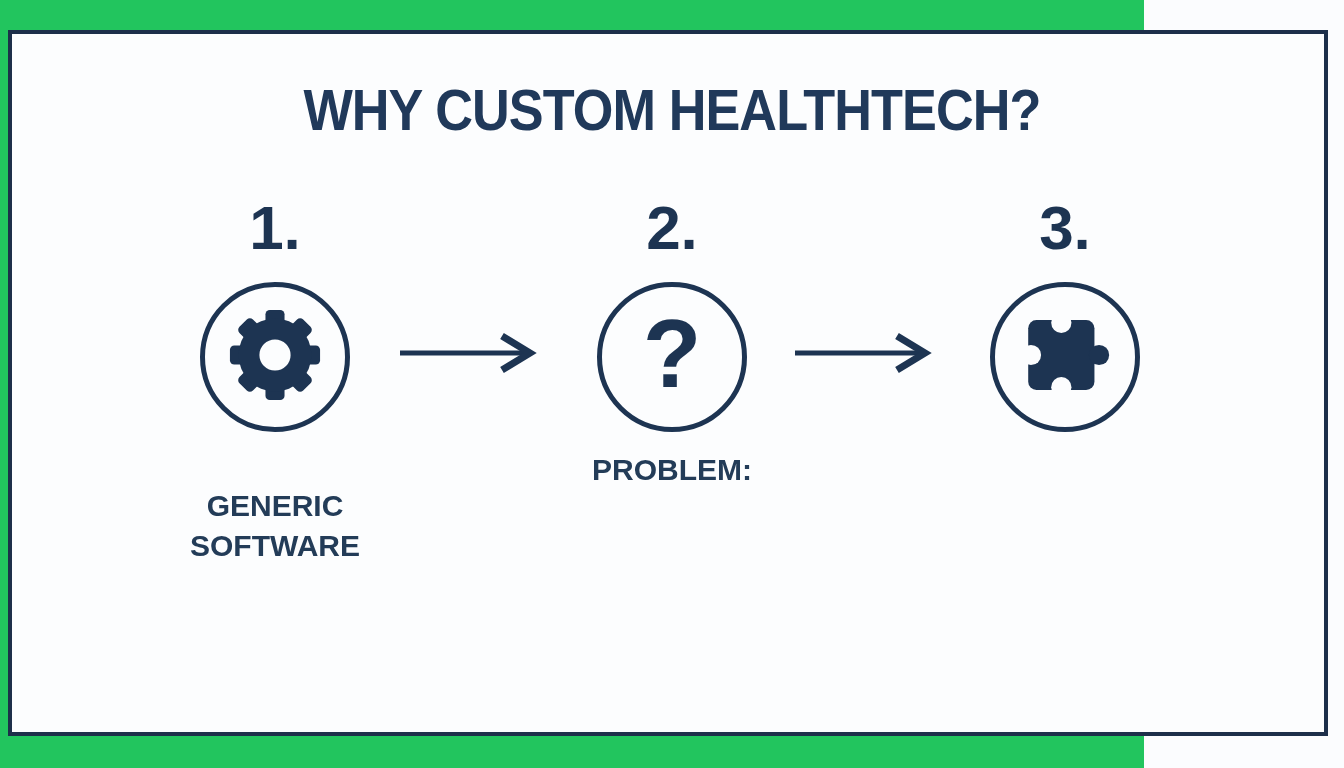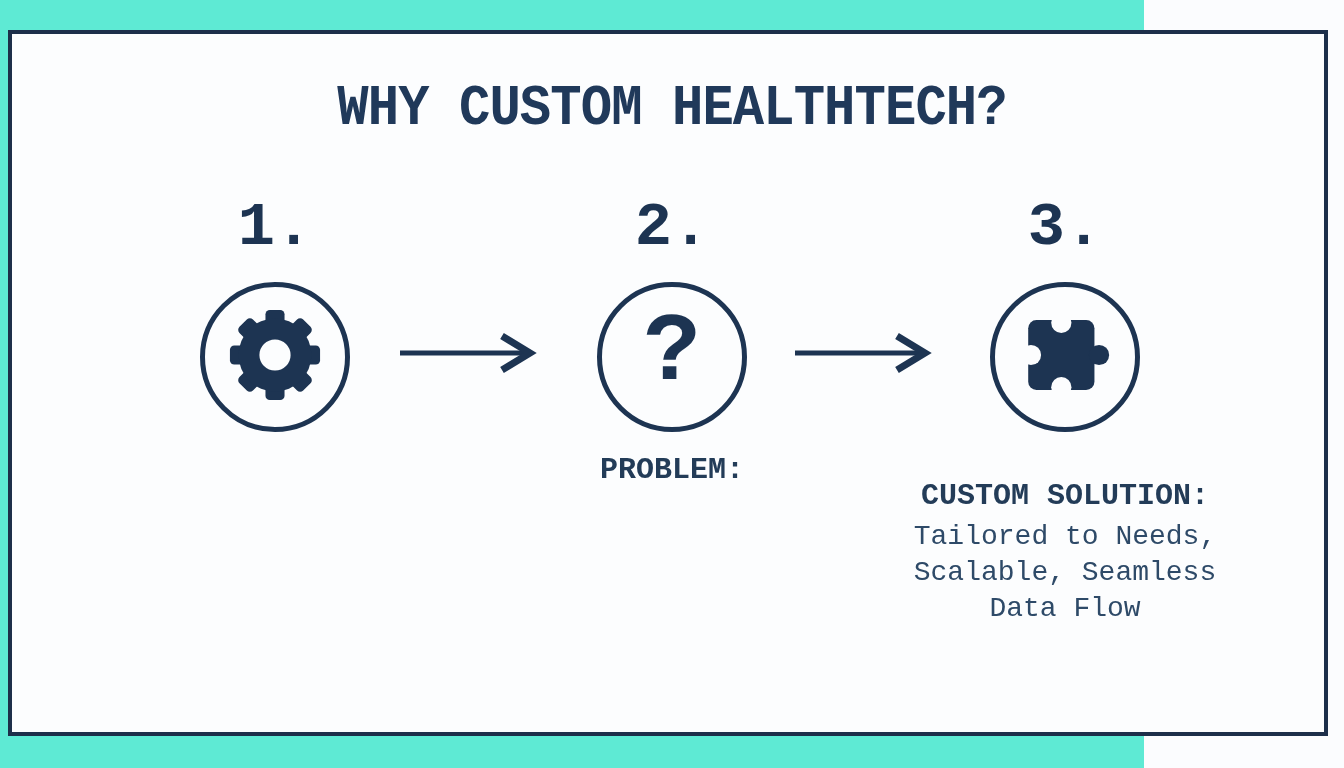--- a/index.html
+++ b/index.html
@@ -6,22 +6,21 @@
   html, body { width: 1344px; height: 768px; }
   body {
     font-family: "Liberation Sans", sans-serif;
     background: #fbfcfe;
     overflow: hidden;
   }
   .canvas {
     position: relative;
     width: 1144px;
     height: 768px;
-    background: #5eead4;
-    font-family: Liberation Mono, monospace;
+    background: #22c55e;
   }
   .frame {
     position: absolute;
     left: 8px; top: 30px;
     width: 1320px; height: 706px;
     border: 4px solid #1d2f4a;
     background: #fcfdfe;
   }
   .title {
     position: absolute;
@@ -123,20 +122,25 @@
             <rect x="49" y="8" width="22" height="104" rx="5"></rect>
             <rect x="49" y="8" width="22" height="104" rx="5" transform="rotate(45 60 60)"></rect>
             <rect x="49" y="8" width="22" height="104" rx="5" transform="rotate(90 60 60)"></rect>
             <rect x="49" y="8" width="22" height="104" rx="5" transform="rotate(135 60 60)"></rect>
             <circle cx="60" cy="60" r="42"></circle>
           </g>
           <circle cx="60" cy="60" r="18" fill="#fcfdfe"></circle>
         </svg>
       </span>
     </div>
+    <div class="labels">
+      <div class="heading">GENERIC
+SOFTWARE</div>
+      <div class="bodytext"></div>
+    </div>
   </div>
 
   <div class="arrow" id="arrow1">
     <svg viewBox="0 0 140 44" width="140" height="44" aria-hidden="true">
       <line x1="2" y1="22" x2="126" y2="22" stroke="#1d3452" stroke-width="5"></line>
       <polyline points="104,5 132,22 104,39" fill="none" stroke="#1d3452" stroke-width="7"></polyline>
     </svg>
   </div>
 
   <div class="step" id="step2">
@@ -162,20 +166,14 @@
       <span>
         <svg viewBox="0 0 100 100" width="92" height="92" aria-hidden="true">
           <rect x="10" y="12" width="72" height="76" rx="9" fill="#1d3452"></rect>
           <circle cx="87" cy="50" r="11" fill="#1d3452"></circle>
           <circle cx="46" cy="15" r="11" fill="#fcfdfe"></circle>
           <circle cx="13" cy="50" r="11" fill="#fcfdfe"></circle>
           <circle cx="46" cy="85" r="11" fill="#fcfdfe"></circle>
         </svg>
       </span>
     </div>
-    <div class="labels">
-      <div class="heading">CUSTOM SOLUTION:</div>
-      <div class="bodytext">Tailored to Needs,
-Scalable, Seamless
-Data Flow</div>
-    </div>
   </div>
 </div>
 
 </body></html>

